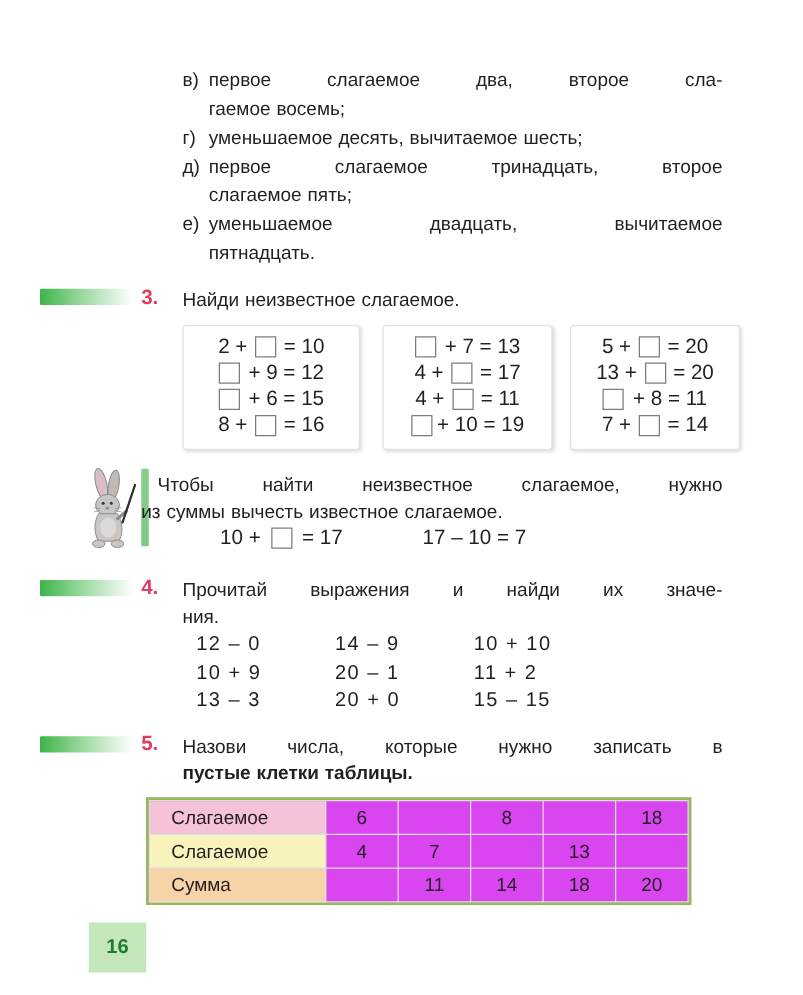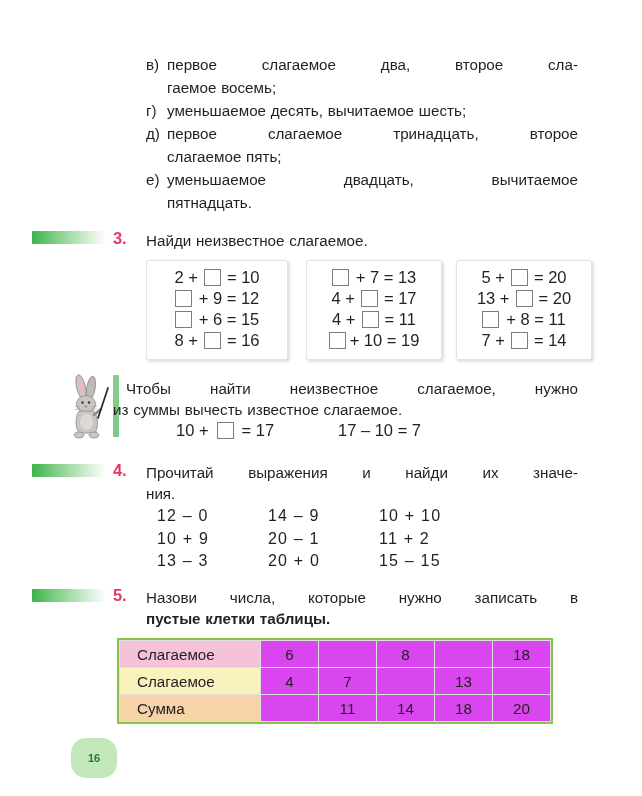--- a/index.html
+++ b/index.html
@@ -166,25 +166,25 @@
   .lbl-orange { background: #f7d3a8; }
 
   
   .page-badge {
     position: absolute;
     left: 71px;
     top: 738px;
     width: 46px;
     height: 40px;
     background: #c3e7bb;
-    border-radius: 15px;
+    border-radius: 0;
     display: flex;
     align-items: center;
     justify-content: center;
-    font-size: 11px;
+    font-size: 16px;
     font-weight: bold;
     color: #1f7a33;
   }
 
   
   .rabbit {
     position: absolute;
     left: 68px;
     top: 373px;
     width: 44px;

